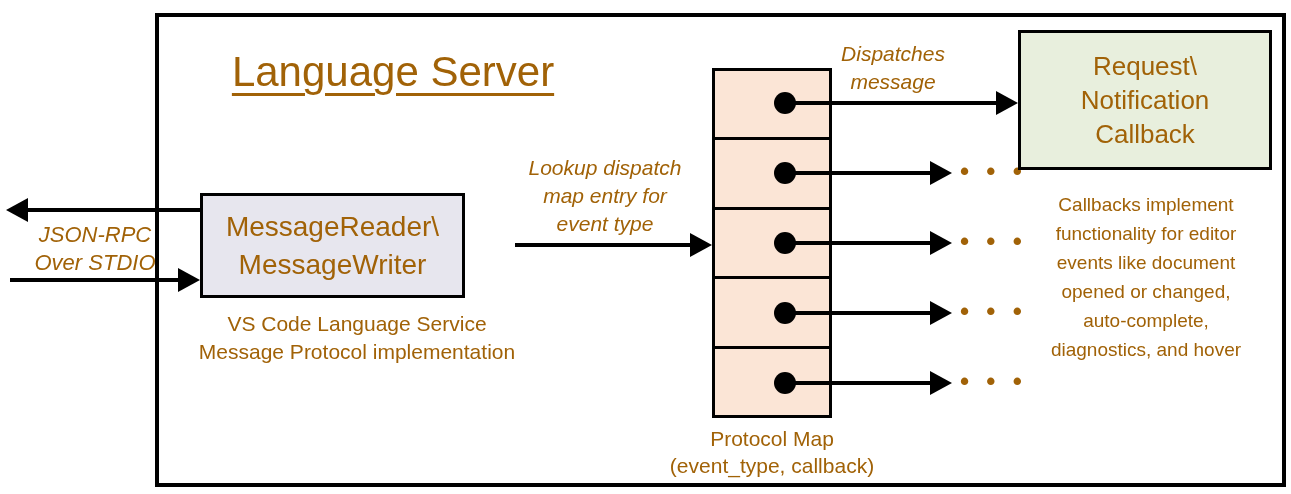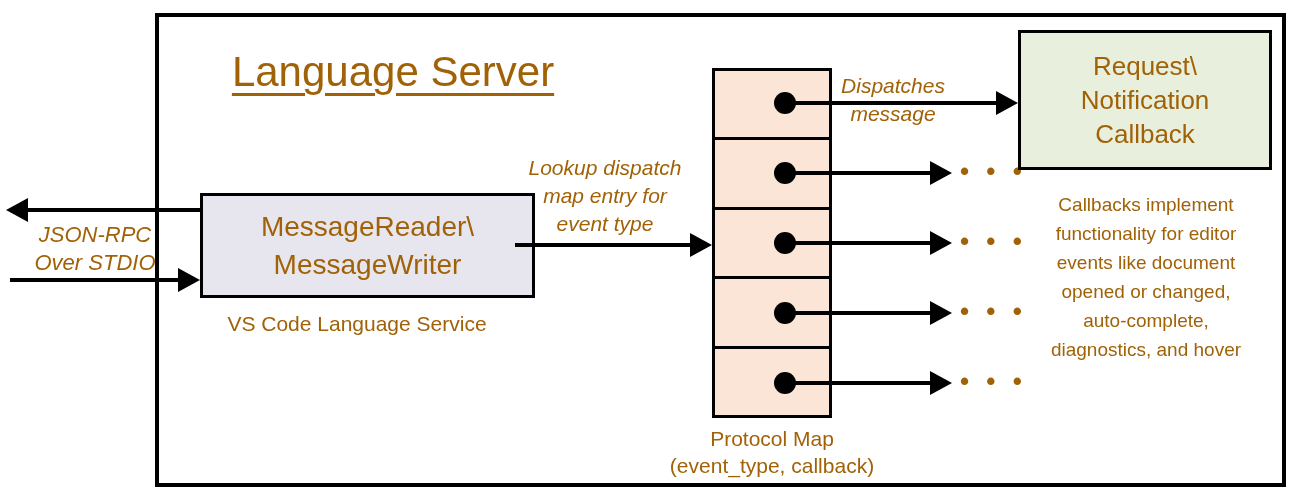--- a/index.html
+++ b/index.html
@@ -48,21 +48,21 @@
     border-right: 22px solid var(--line-color, #000);
   }
 
   .io-label {
     left: 25px; top: 221px; width: 140px;
     font-size: 22px; font-style: italic;
     line-height: 28px; text-align: center;
   }
 
   .message-box {
-    left: 200px; top: 193px; width: 335px; height: 105px;
+    left: 200px; top: 193px; width: 265px; height: 105px;
     background: var(--message-box-fill, #e7e6ee);
     border: 3px solid var(--line-color, #000);
     box-sizing: border-box;
     display: flex; flex-direction: column;
     align-items: center; justify-content: center;
     font-size: 28px; line-height: 38px; text-align: right;
   }
   .message-caption {
     left: 197px; top: 310px; width: 320px;
     font-size: 21px; line-height: 28px; text-align: center;
@@ -94,21 +94,21 @@
 
   .ellipsis {
     position: absolute;
     font-size: 26px; font-weight: bold;
     letter-spacing: 5px; white-space: nowrap;
   }
 
   .dispatches-label {
     left: 833px; top: 40px; width: 120px;
     font-size: 21px; font-style: italic;
-    line-height: 28px; text-align: center; margin-top: 32px;
+    line-height: 28px; text-align: center;
   }
 
   .callback-box {
     left: 1018px; top: 30px; width: 254px; height: 140px;
     background: var(--callback-box-fill, #e8efdd);
     border: 3px solid var(--line-color, #000);
     box-sizing: border-box;
     display: flex; flex-direction: column;
     align-items: center; justify-content: center;
     font-size: 26px; line-height: 34px; text-align: right;
@@ -147,20 +147,21 @@
     <div>JSON-RPC</div>
     <div>Over STDIO</div>
   </div>
 
   <div class="abs message-box">
     <div>MessageReader\</div>
     <div>MessageWriter</div>
   </div>
   <div class="abs message-caption">
     <div>VS Code Language Service</div>
+    <div>Message Protocol implementation</div>
   </div>
 
   <div>
     <div class="h-line" style="left:515px; top:243px; width:175px;"></div>
     <div class="head-right" style="left:690px; top:233px;"></div>
   </div>
 
   <div class="abs lookup-label">
     <div>Lookup dispatch</div>
     <div>map entry for</div>

